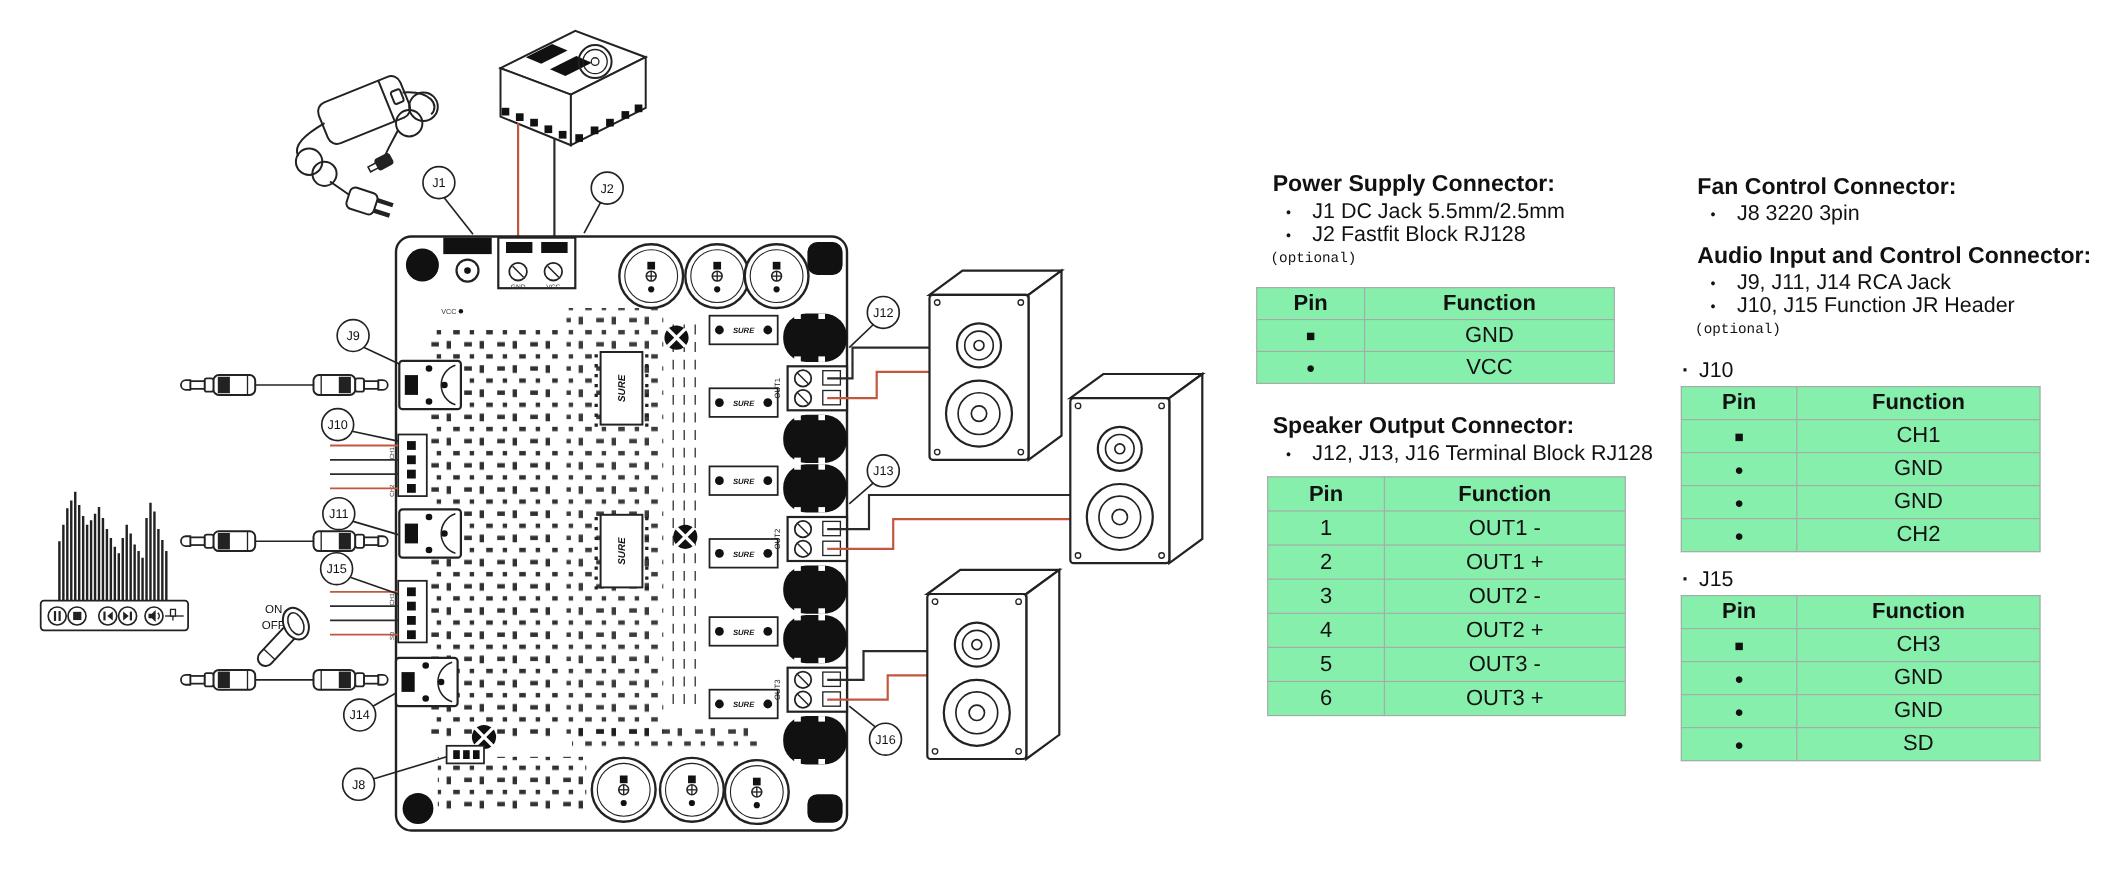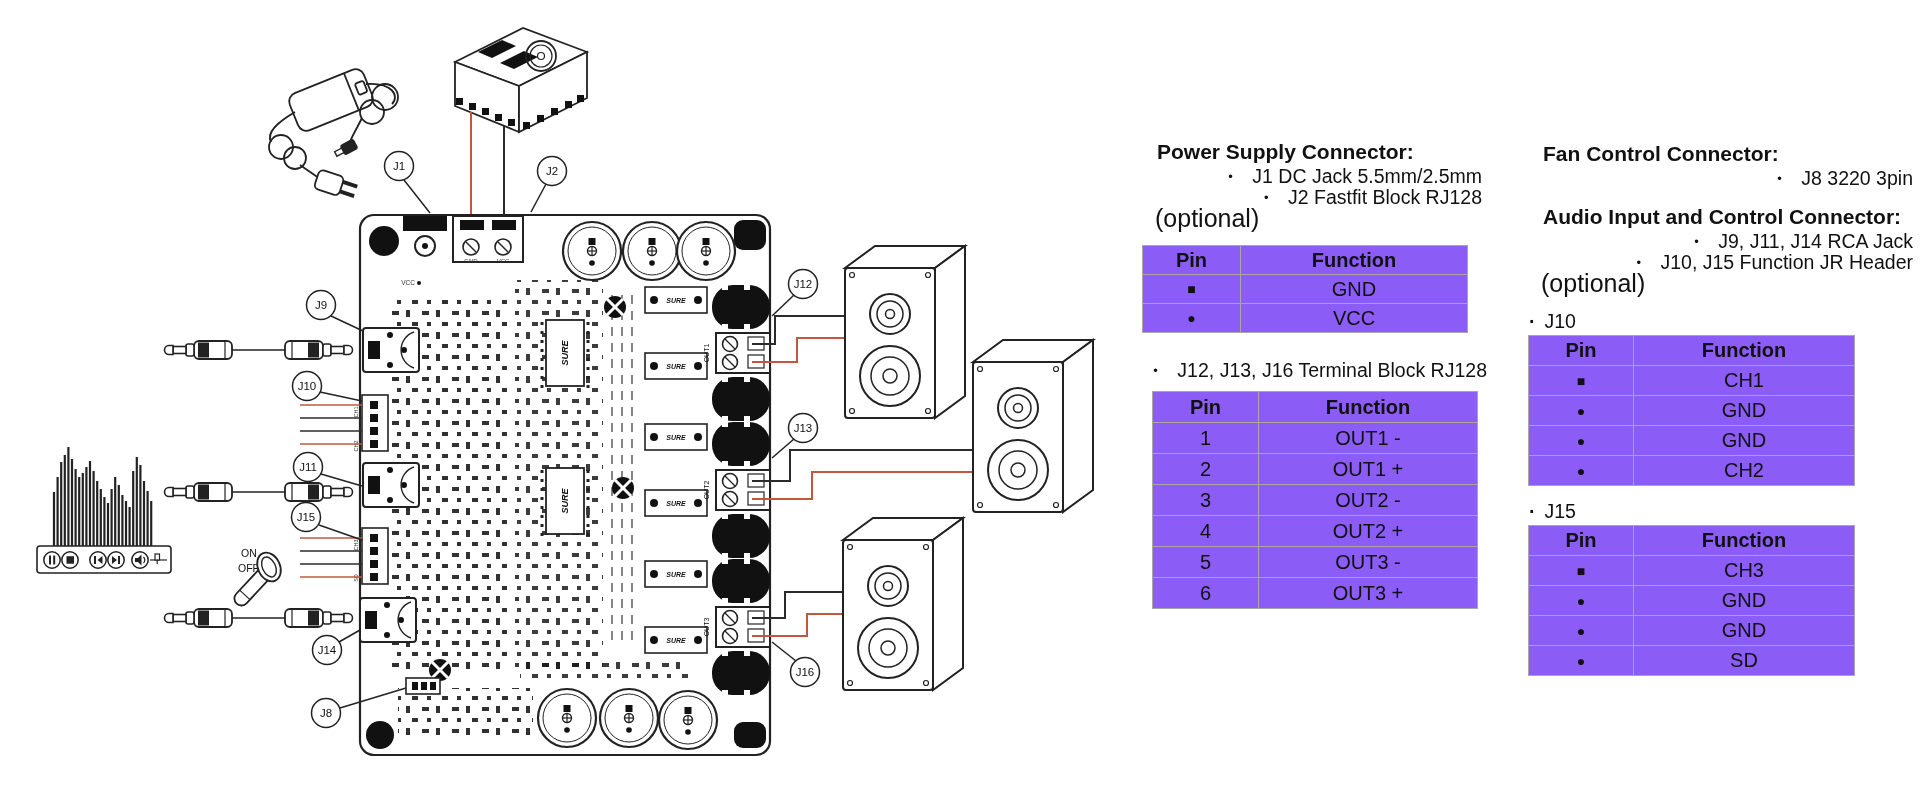--- a/index.html
+++ b/index.html
@@ -1,24 +1,24 @@
 <!DOCTYPE html>
 <html><head>
 <meta charset="utf-8">
 <style>
   html,body{margin:0;padding:0;background:#fff;}
   body{width:1920px;height:800px;overflow:hidden;font-family:"Liberation Sans",sans-serif;color:#111;}
   .canvas{position:relative;width:1920px;height:800px;background:#fff;}
   svg.diagram{position:absolute;left:0;top:0;font-family:"Liberation Sans",sans-serif;}
   .panel{position:absolute;}
-  .panel h3{margin:0 0 3px 15px;font-size:21px;line-height:23px;font-weight:700;white-space:nowrap;}
-  .b{display:flex;margin-left:24px;font-size:19.5px;line-height:21px;white-space:nowrap;justify-content:flex-end;}
+  .panel h3{margin:16px 0 3px 15px;font-size:21px;line-height:23px;font-weight:700;white-space:nowrap;}
+  .b{display:flex;margin-left:24px;font-size:19.5px;line-height:21px;white-space:nowrap;}
   .b::before{content:"\2022";flex:0 0 24px;font-size:13px;line-height:21px;padding-left:3px;}
-  .note{margin-left:13px;font-size:25px;line-height:21px;}
-  table{border-collapse:collapse;table-layout:fixed;background:#8b5cf6;padding-left:28px;}
+  .note{margin-left:13px;font-size:13px;line-height:21px;font-family:Liberation Mono, monospace;}
+  table{border-collapse:collapse;table-layout:fixed;background:#86efac;padding-left:28px;}
   th,td{border:1px solid #a8a8a8;text-align:center;font-size:20px;padding:0;font-weight:400;}
   th{font-weight:700;}
   .symtab td:first-child{font-size:14px;}
   .t1{width:326px;margin-top:16px;}
   .t1 th,.t1 td{height:28px;}
   .t1 .c-pin{width:98px;}
   .t2{width:326px;margin-left:10px;margin-top:10px;}
   .t2 th,.t2 td{height:30px;}
   .t2 .c-pin{width:106px;}
   .t3,.t4{width:327px;margin-top:3px;}
@@ -519,20 +519,21 @@
           </tr>
           <tr>
             <td>●</td>
             <td>VCC</td>
           </tr>
         </tbody>
   </table>
 </div>
 
 <div class="panel" style="left:1142px;top:360px;width:345px;">
+  <h3>Speaker Output Connector:</h3>
   <div class="b">
         <span>J12, J13, J16 Terminal Block RJ128</span>
       </div>
   <table class="t2">
     <colgroup>
           <col class="c-pin">
           <col>
         </colgroup>
     <thead>
           <tr>

